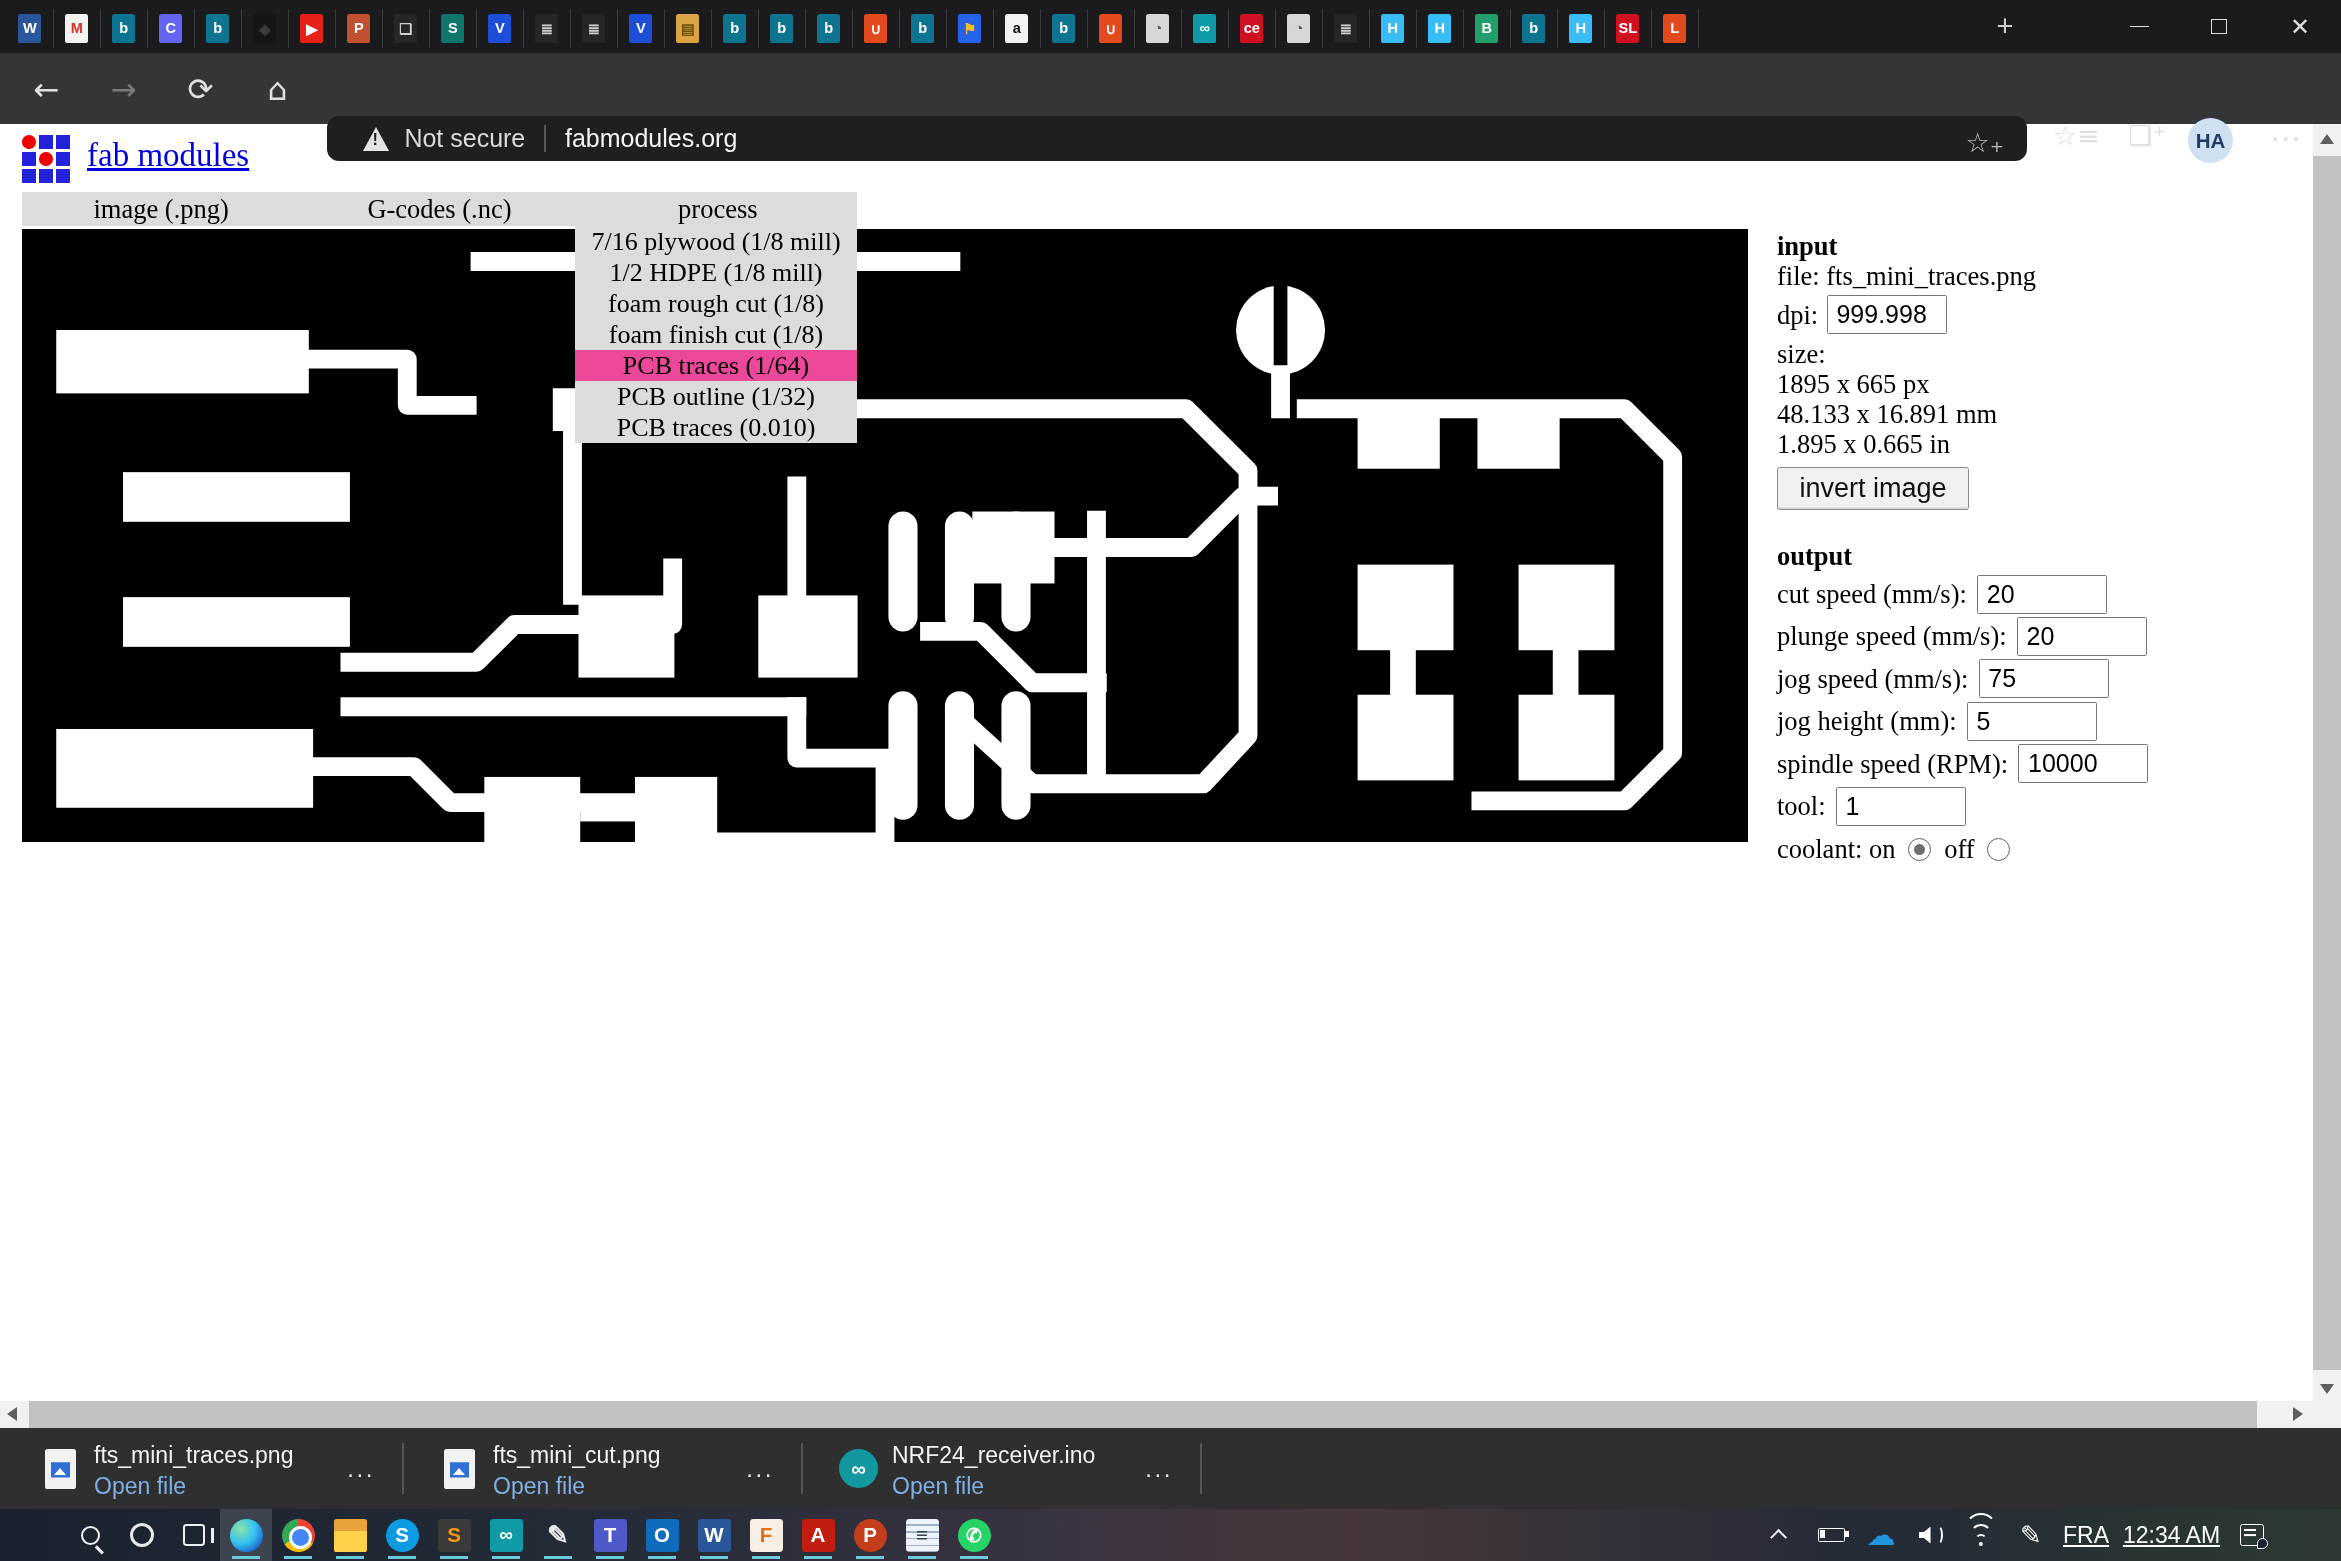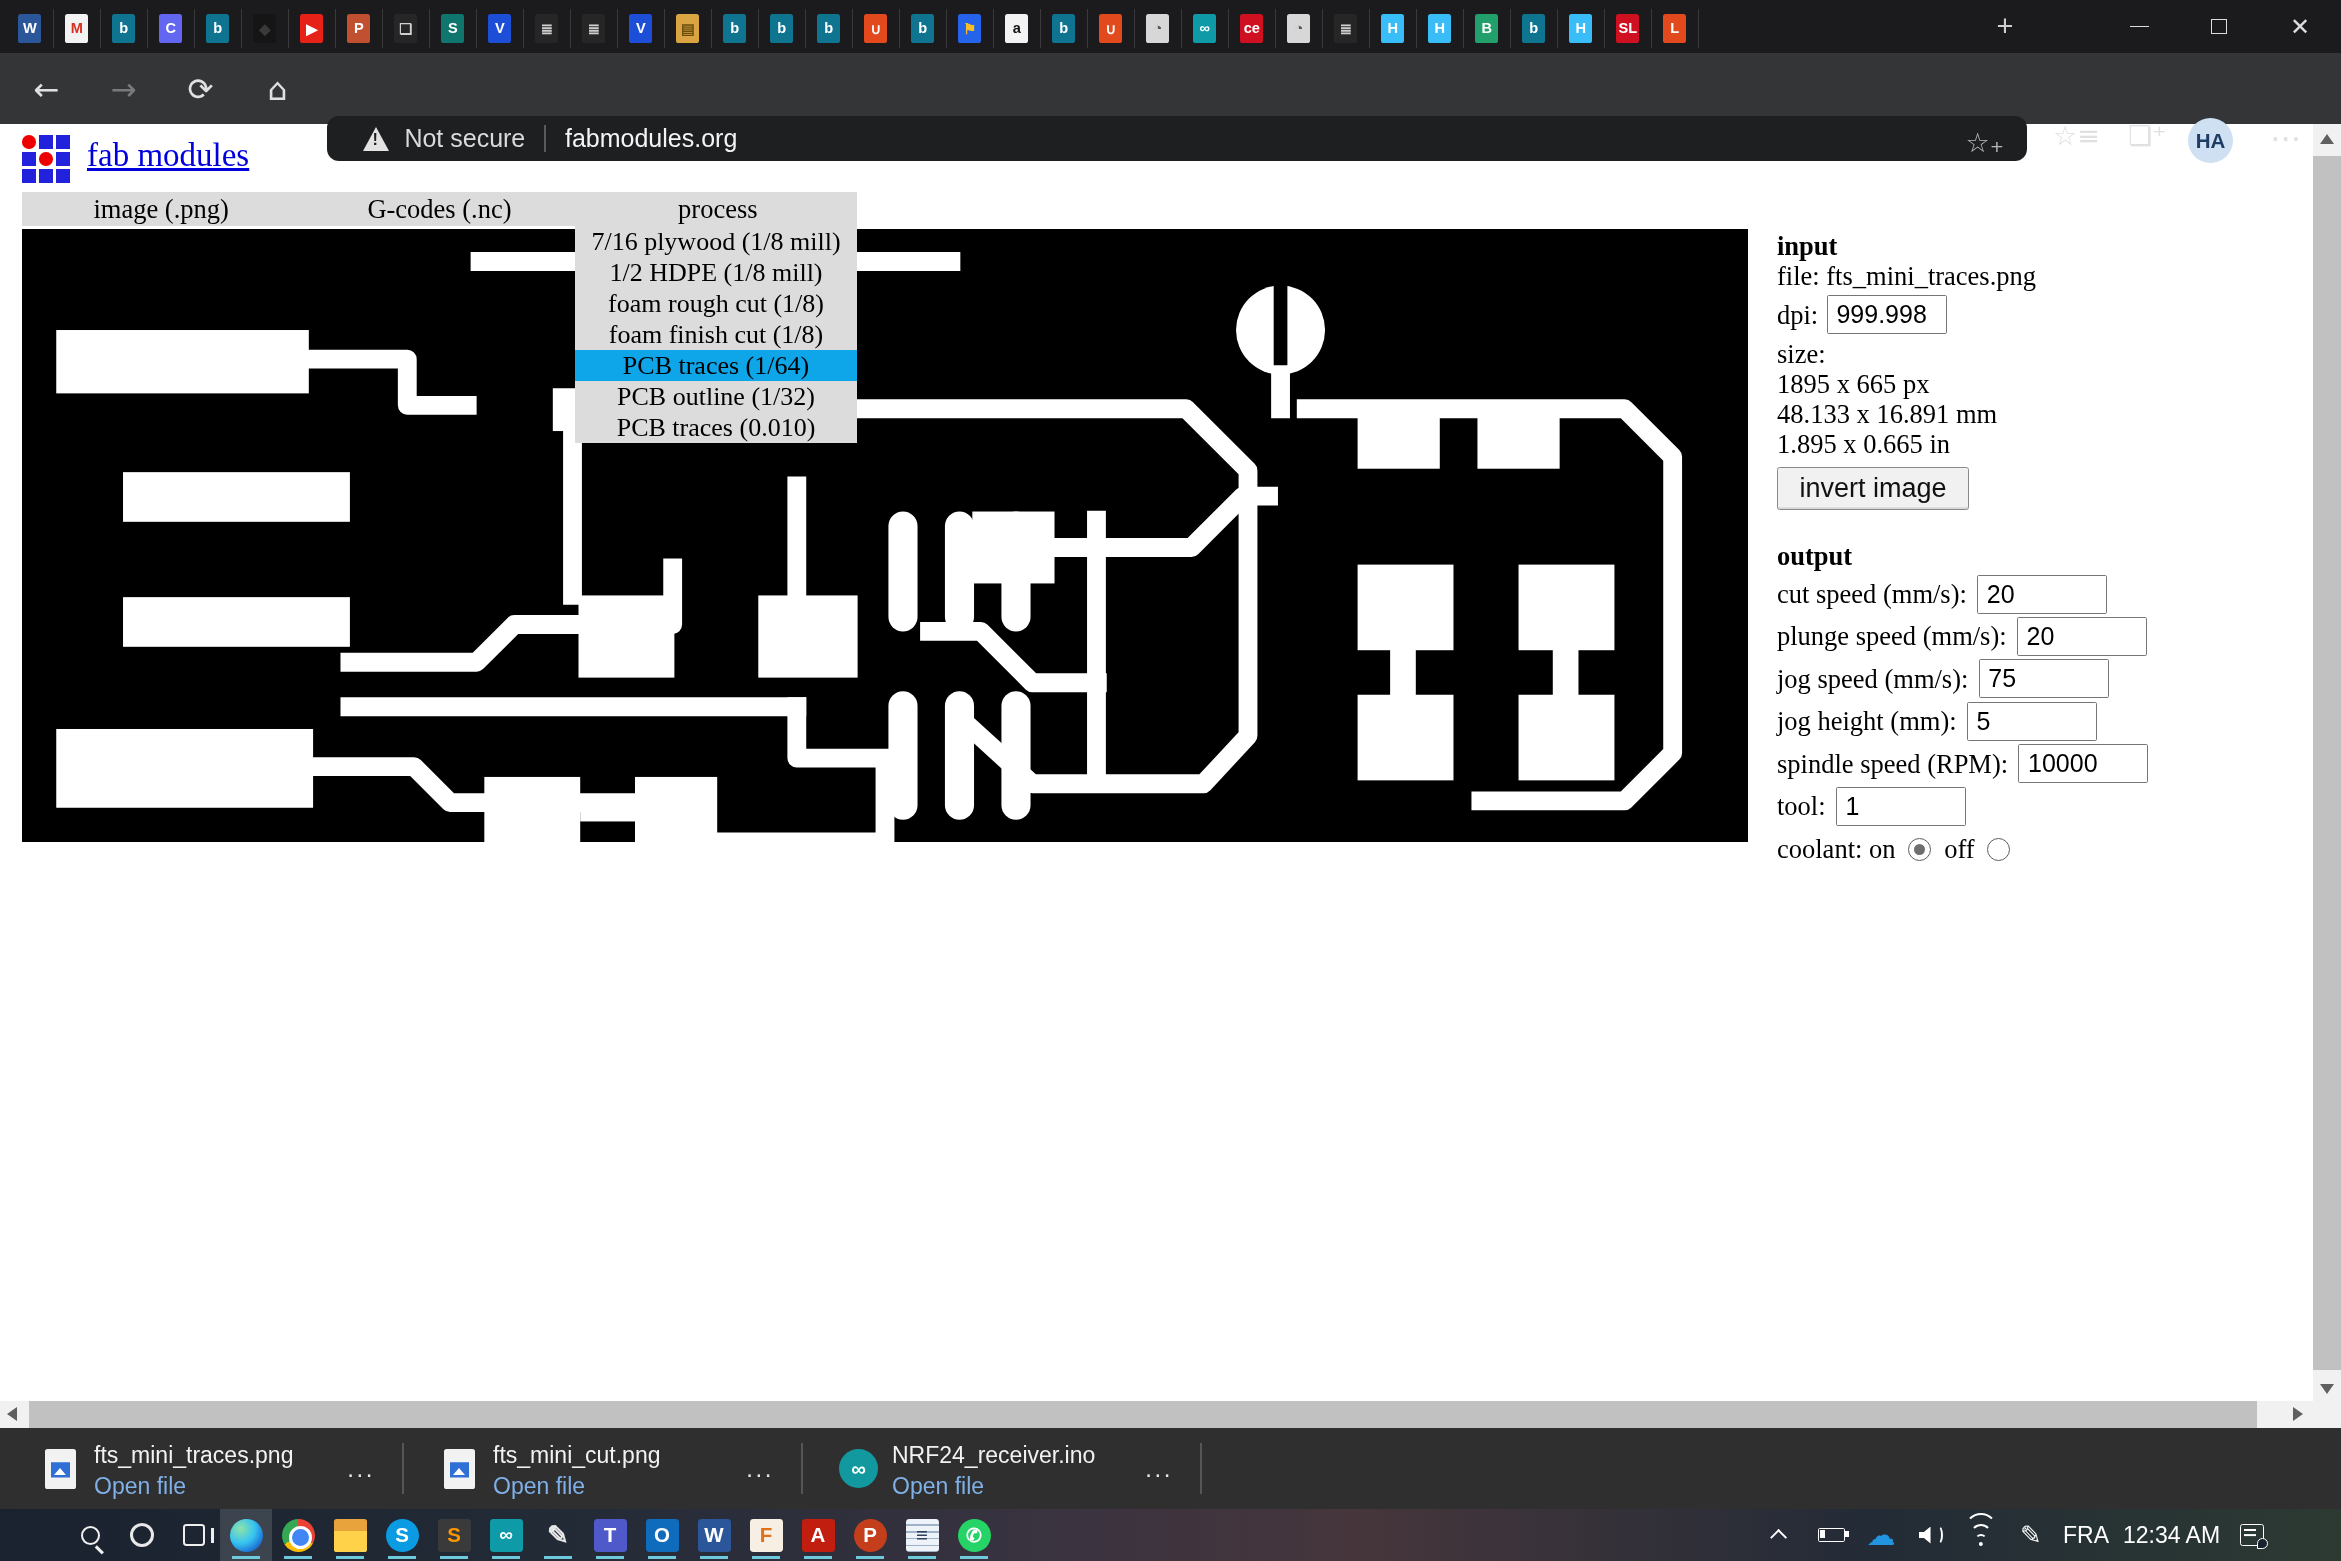--- a/index.html
+++ b/index.html
@@ -45,21 +45,21 @@
   .logo { position:absolute; left:22px; top:135px; width:50px; height:50px;
           display:grid; grid-template-columns:repeat(3,13.7px); grid-template-rows:repeat(3,13.7px); gap:3.4px; }
   .logo i { background:#2222dd; display:block; }
   .logo i.red { background:#ee0000; border-radius:50%; }
   .fab-link { position:absolute; left:87px; top:137px; font-size:33px; color:#0000dd;
               text-decoration:underline; cursor:pointer; }
   .menubar { position:absolute; left:22px; top:192px; width:835px; height:34px; background:#dcdcdc; display:flex; }
   .menubar .mi { flex:1; text-align:center; font-size:26.5px; line-height:34px; cursor:pointer; }
   .dropdown { position:absolute; left:575px; top:226px; width:282px; background:#dcdcdc; z-index:10; }
   .dropdown .di { height:31px; line-height:31px; text-align:center; font-size:26px; cursor:pointer; }
-  .dropdown .di.sel { background:#0ea5e9; }
+  .dropdown .di.sel { background:#ec4899; }
 
   .pcb { position:absolute; left:22px; top:229px; width:1726px; height:613px; background:#000; }
 
   .panel { position:absolute; left:1777px; top:231px; width:514px; font-size:26.5px; line-height:30px; color:#000; }
   .panel .bold { font-weight:bold; }
   .inline-row { display:flex; align-items:center; margin:4.3px 0; }
   .tin { font-family:"Liberation Sans", sans-serif; font-size:25px; border:0.9px solid #767676;
          border-radius:1.7px; height:39px; padding:0 8.6px; background:#fff; }
   .dpi-in { width:120px; margin-left:8.6px; }
   .invert-btn { margin-top:8.6px; width:192px; height:43px; background:#f1f1f1; border:0.9px solid #8a8a8a;
@@ -144,21 +144,21 @@
   .batt:before { content:""; position:absolute; left:1.7px; top:1.7px; width:5.1px; height:7.7px; background:#fff; }
   .cloud { color:#2195e0; font-family:"DejaVu Sans", sans-serif; font-size:29px; }
   .spk { width:12px; height:17px; background:#fff; clip-path:polygon(0 32%,45% 32%,100% 0,100% 100%,45% 68%,0 68%); position:relative; }
   .spk-arc { width:10.3px; height:20.5px; border:2.6px solid transparent; border-right-color:#fff; border-radius:50%; margin-left:2.6px; }
   .wifi { position:relative; width:33px; height:22px; }
   .wifi span { position:absolute; left:50%; bottom:0; transform:translateX(-50%); border:2.6px solid #fff;
                border-color:#fff transparent transparent transparent; border-radius:50%; }
   .w1 { width:33px; height:33px; } .w2 { width:22px; height:22px; } .w3 { width:12px; height:12px; }
   .wifi i { position:absolute; left:50%; bottom:0; transform:translateX(-50%); width:4.3px; height:4.3px; background:#fff; border-radius:50%; }
   .pen { color:#fff; font-family:"DejaVu Sans", sans-serif; font-size:26px; }
-  .lang, .clock { font-size:23px; color:#fff; }
+  .lang, .clock { font-size:23px; color:#fff;text-decoration:underline; }
   .lang { width:60px; } .clock { width:111px; text-align:left; }
   .notif { width:24px; height:22px; border:1.7px solid #fff; border-radius:2.6px; position:relative; }
   .notif:before { content:""; position:absolute; left:3.4px; top:4.3px; width:12px; height:1.7px; background:#fff; box-shadow:0 5.1px 0 #fff; }
   .notif:after { content:""; position:absolute; right:-5.1px; bottom:-4.3px; width:9.4px; height:9.4px; border:1.7px solid #fff;
                  border-radius:50% 50% 50% 0; background:#19222e; }
 </style>
 </head>
 <body>
 
 <div class="screen">

